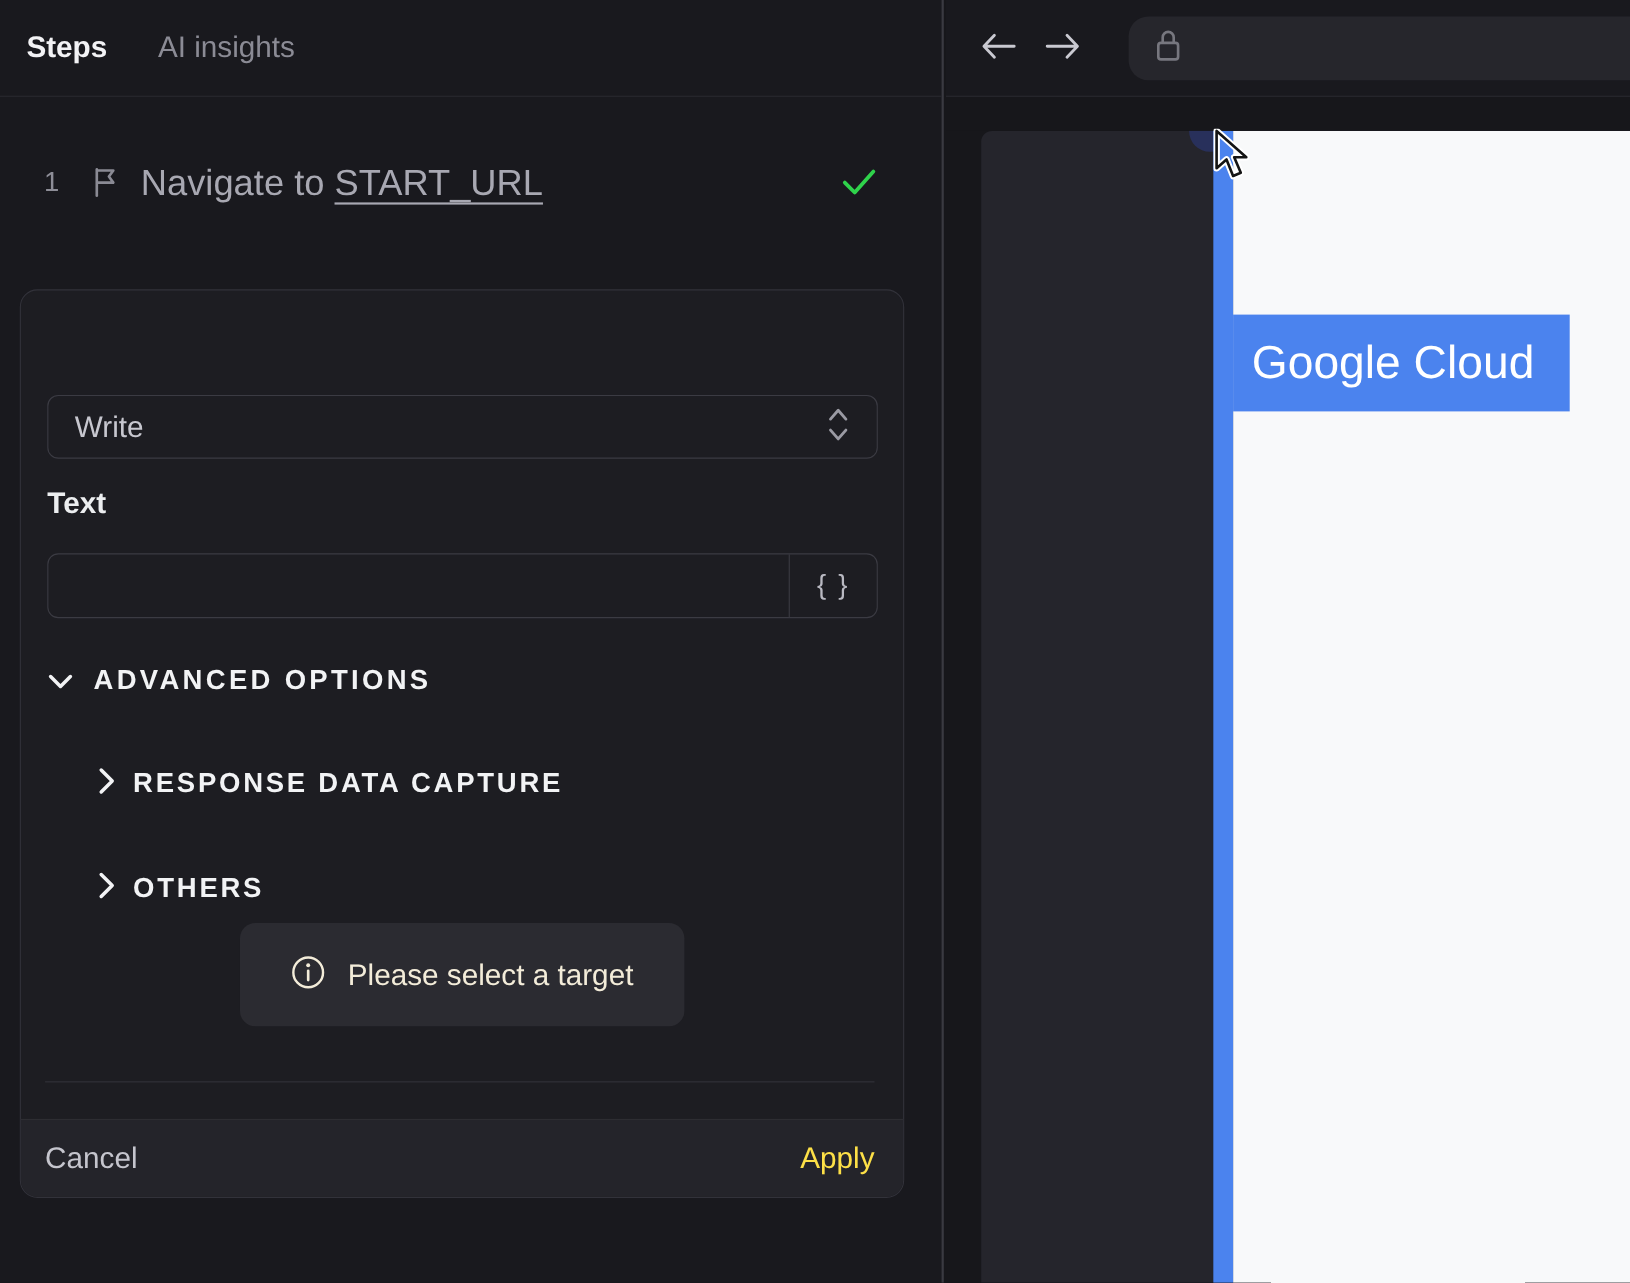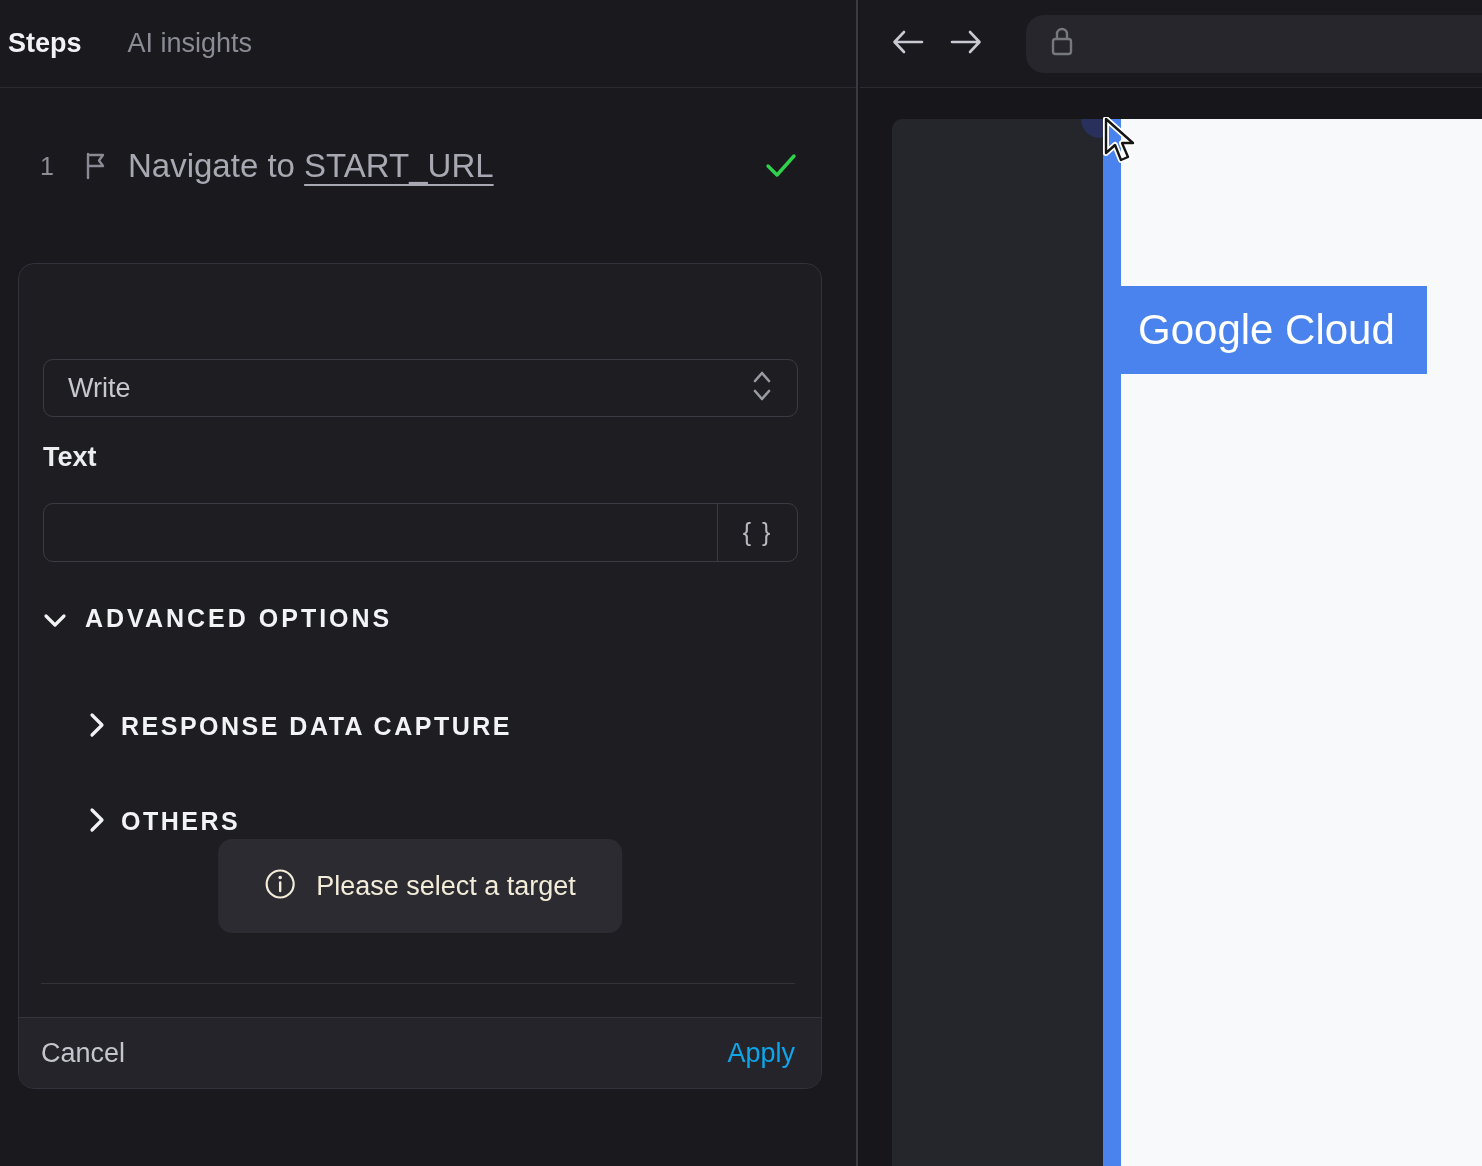--- a/index.html
+++ b/index.html
@@ -3,21 +3,21 @@
 <meta charset="utf-8">
 <style>
   * { margin:0; padding:0; box-sizing:border-box; }
   html,body { width:1482px; height:1166px; background:#17171b; overflow:hidden;
               font-family:"Liberation Sans", sans-serif; }
 
   
   .left-panel { position:absolute; left:0; top:0; width:858px; height:1166px;
                 background:#19191e; border-right:2px solid #3a3a41; }
   .lp-header { height:88px; border-bottom:1px solid #2a2a30; display:flex;
-               align-items:center; padding:0 8px; gap:46px; }
+               align-items:center; padding:0 24px; gap:46px; }
   .tab { font-size:27px; cursor:default; }
   .tab.active { color:#f2f2f5; font-weight:600; }
   .tab.inactive { color:#8b8b95; font-weight:500; }
 
   .step-row { display:flex; align-items:center; margin:56px 0 0 40px; height:44px; }
   .step-num { color:#8d8d97; font-size:25px; width:28px; }
   .step-flag { margin-left:14px; display:flex; align-items:center; }
   .step-title { margin-left:18px; color:#a8a8b2; font-size:33px; }
   .step-title a { color:#a8a8b2; text-decoration:underline; text-underline-offset:7px;
                   text-decoration-thickness:2px; }
@@ -39,40 +39,40 @@
   .text-input { flex:1; background:transparent; border:none; outline:none;
                 color:#e8e8ee; font-size:26px; padding:0 20px;
                 font-family:"Liberation Sans", sans-serif; }
   .var-btn { width:80px; border-left:1px solid #3b3b43; display:flex;
              align-items:center; justify-content:center; color:#b9b9c2;
              font-size:25px; letter-spacing:2px; cursor:pointer; }
 
   .adv-row { position:absolute; left:24px; top:340px; display:flex;
              align-items:flex-end; gap:18px; cursor:pointer; }
   .adv-row .lbl { color:#f2f3f5; font-size:25px; font-weight:700; letter-spacing:3px; }
-  .sub-row { position:absolute; left:70px; display:flex; align-items:flex-start;
-             gap:16px; cursor:pointer;margin-top:15px; }
+  .sub-row { position:absolute; left:70px; display:flex; align-items:center;
+             gap:16px; cursor:pointer; }
   .sub-row .lbl { color:#f2f3f5; font-size:25px; font-weight:700; letter-spacing:2.5px; }
   .sub-row.r1 { top:433px; }
   .sub-row.r2 { top:528px; }
 
   .notice { position:absolute; left:50%; transform:translateX(-50%); top:575px;
             height:94px; background:#2b2b31; border-radius:14px; display:flex;
             align-items:center; padding:0 46px; gap:20px; white-space:nowrap; }
   .notice .txt { color:#f3ecd9; font-size:27px; }
 
   .card-divider { position:absolute; left:22px; right:26px; top:719px; height:1px;
                   background:#33333a; }
   .card-footer { position:absolute; left:0; right:0; bottom:0; height:71px;
                  background:#24242a; border-top:1px solid #35353b;
                  border-radius:0 0 15px 15px; display:flex; align-items:center;
                  justify-content:space-between; padding:0 26px 0 22px; }
   .btn-cancel { color:#c5c5cd; font-size:27px; cursor:pointer; background:none; border:none;
                 font-family:"Liberation Sans", sans-serif;text-align:right; }
-  .btn-apply { color:#0ea5e9; font-size:27px; cursor:default; background:none; border:none;
+  .btn-apply { color:#fde047; font-size:27px; cursor:default; background:none; border:none;
                font-family:"Liberation Sans", sans-serif; }
 
   
   .right-panel { position:absolute; left:860px; top:0; width:622px; height:1166px;
                  background:#17171b; }
   .rp-header { position:absolute; left:0; right:0; top:0; height:88px;
                background:#19191e; border-bottom:1px solid #2a2a30; }
   .nav-btn { position:absolute; top:27px; width:36px; height:34px; display:flex;
              align-items:center; justify-content:center; cursor:pointer; }
   .nav-back { left:30px; }

